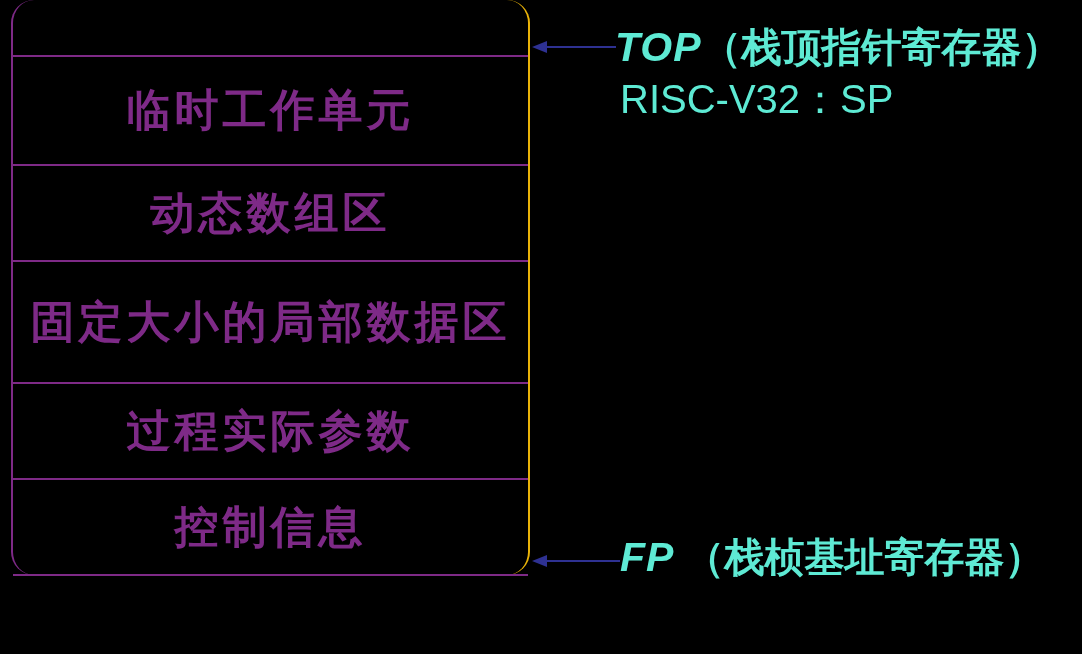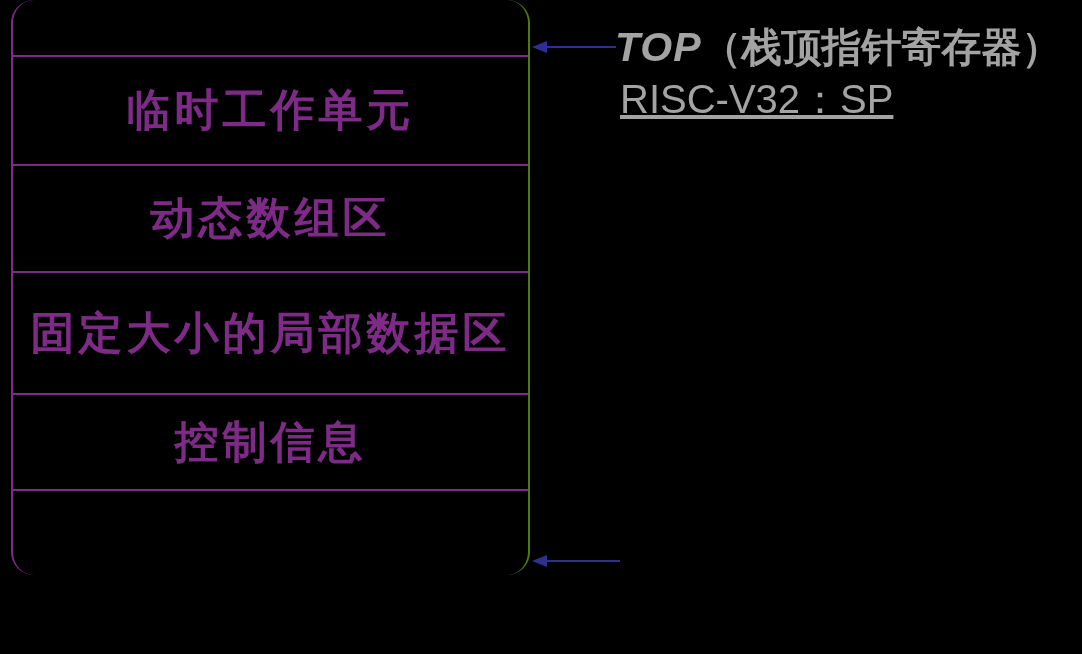--- a/index.html
+++ b/index.html
@@ -16,34 +16,34 @@
     font-family: "Liberation Sans", sans-serif;
   }
   
   .stack {
     position: absolute;
     left: 11px;
     top: 0;
     width: 519px;
     height: 575px;
     border-left: 2px solid #7E2A87;
-    border-right: 2px solid #4d7c0f;
+    border-right: 2px solid #eab308;
     box-sizing: border-box;
     border-radius: 23px;
   }
   .row {
     box-sizing: border-box;
     border-bottom: 2px solid #7E2A87;
     display: flex;
     align-items: center;
     justify-content: center;
   }
   .r0 { height: 57px; }
   .r1 { height: 109px; }
-  .r2 { height: 107px; }
+  .r2 { height: 96px; }
   .r3 { height: 122px; }
   .r4 { height: 96px; }
   .r5 { height: 96px; }
   .rowlabel {
     font-family: "DejaVu Serif", serif;
     font-weight: bold;
     font-size: 44px;
     letter-spacing: 4px;
     color: #7E2A87;
     white-space: nowrap;
@@ -65,21 +65,21 @@
   .arrow-line {
     flex: 1;
     height: 2px;
     background: #2E3192;
   }
   .top-arrow { left: 532px; top: 40px;  width: 84px; }
   .fp-arrow  { left: 532px; top: 554px; width: 88px; }
   
   .ann {
     position: absolute;
-    color: #a3a3a3;
+    color: #5eead4;
     white-space: nowrap;
   }
   .top-ann { left: 615px; top: 22px; }
   .fp-ann  { left: 620px; top: 532px; }
   .ann-line1 {
     font-size: 41px;
     line-height: 50px;
   }
   .reg {
     font-family: "Liberation Sans", sans-serif;
@@ -92,40 +92,42 @@
     font-weight: bold;
     font-size: 40px;
   }
   .fp-ann .desc { margin-left: 10px; }
   .ann-line2 {
     font-family: "Liberation Sans", sans-serif;
     font-size: 40px;
     line-height: 46px;
     margin-top: 4px;
     padding-left: 5px;
-    text-decoration: underline;
   }
 </style>
 </head>
 <body>
 
 <div class="canvas">
 
   <div class="stack">
     <div class="row r0">
       <span class="rowlabel"></span>
     </div>
     <div class="row r1">
       <span class="rowlabel">临时工作单元</span>
     </div>
     <div class="row r2">
       <span class="rowlabel">动态数组区</span>
     </div>
     <div class="row r3">
       <span class="rowlabel">固定大小的局部数据区</span>
+    </div>
+    <div class="row r4">
+      <span class="rowlabel">过程实际参数</span>
     </div>
     <div class="row r5">
       <span class="rowlabel">控制信息</span>
     </div>
   </div>
 
   <div class="arrow top-arrow">
     <span class="arrow-head"></span>
     <span class="arrow-line"></span>
   </div>
@@ -136,15 +138,18 @@
     </div>
     <div class="ann-line2">RISC-V32：SP</div>
   </div>
 
   <div class="arrow fp-arrow">
     <span class="arrow-head"></span>
     <span class="arrow-line"></span>
   </div>
 
   <div class="ann fp-ann">
+    <div class="ann-line1">
+      <span class="reg">FP</span><span class="desc">（栈桢基址寄存器）</span>
+    </div>
   </div>
 
 </div>
 
 </body></html>

